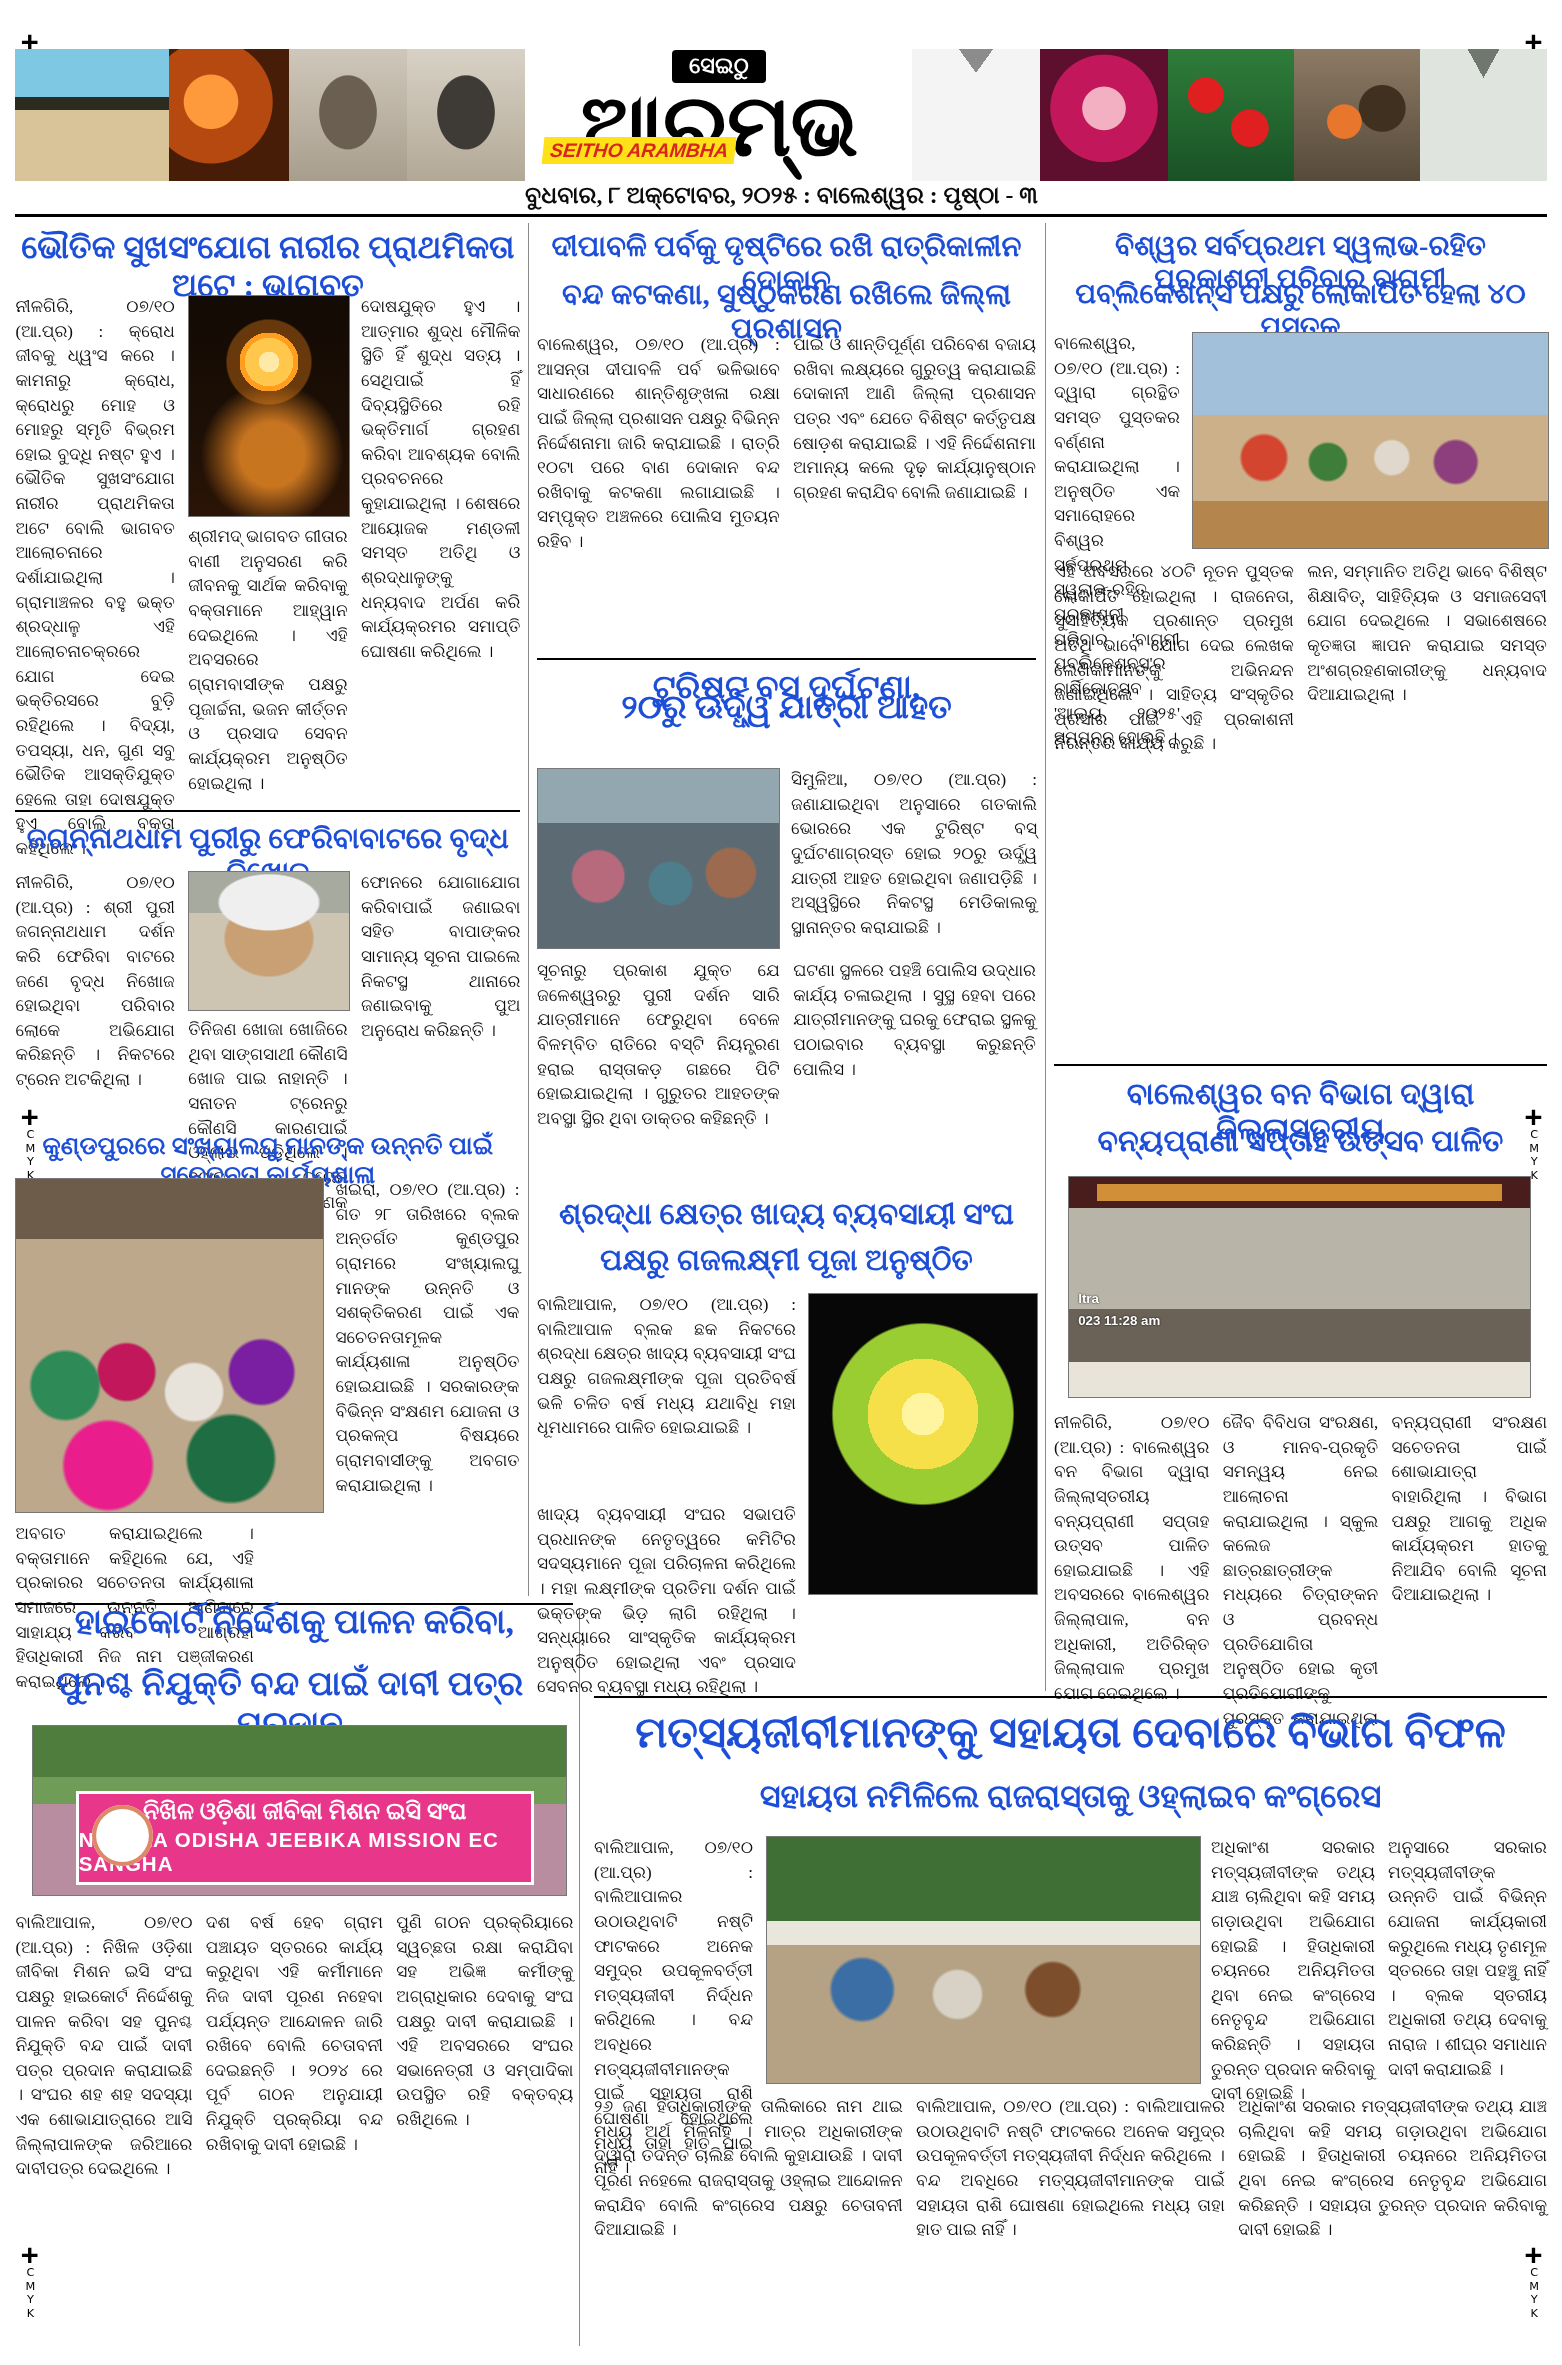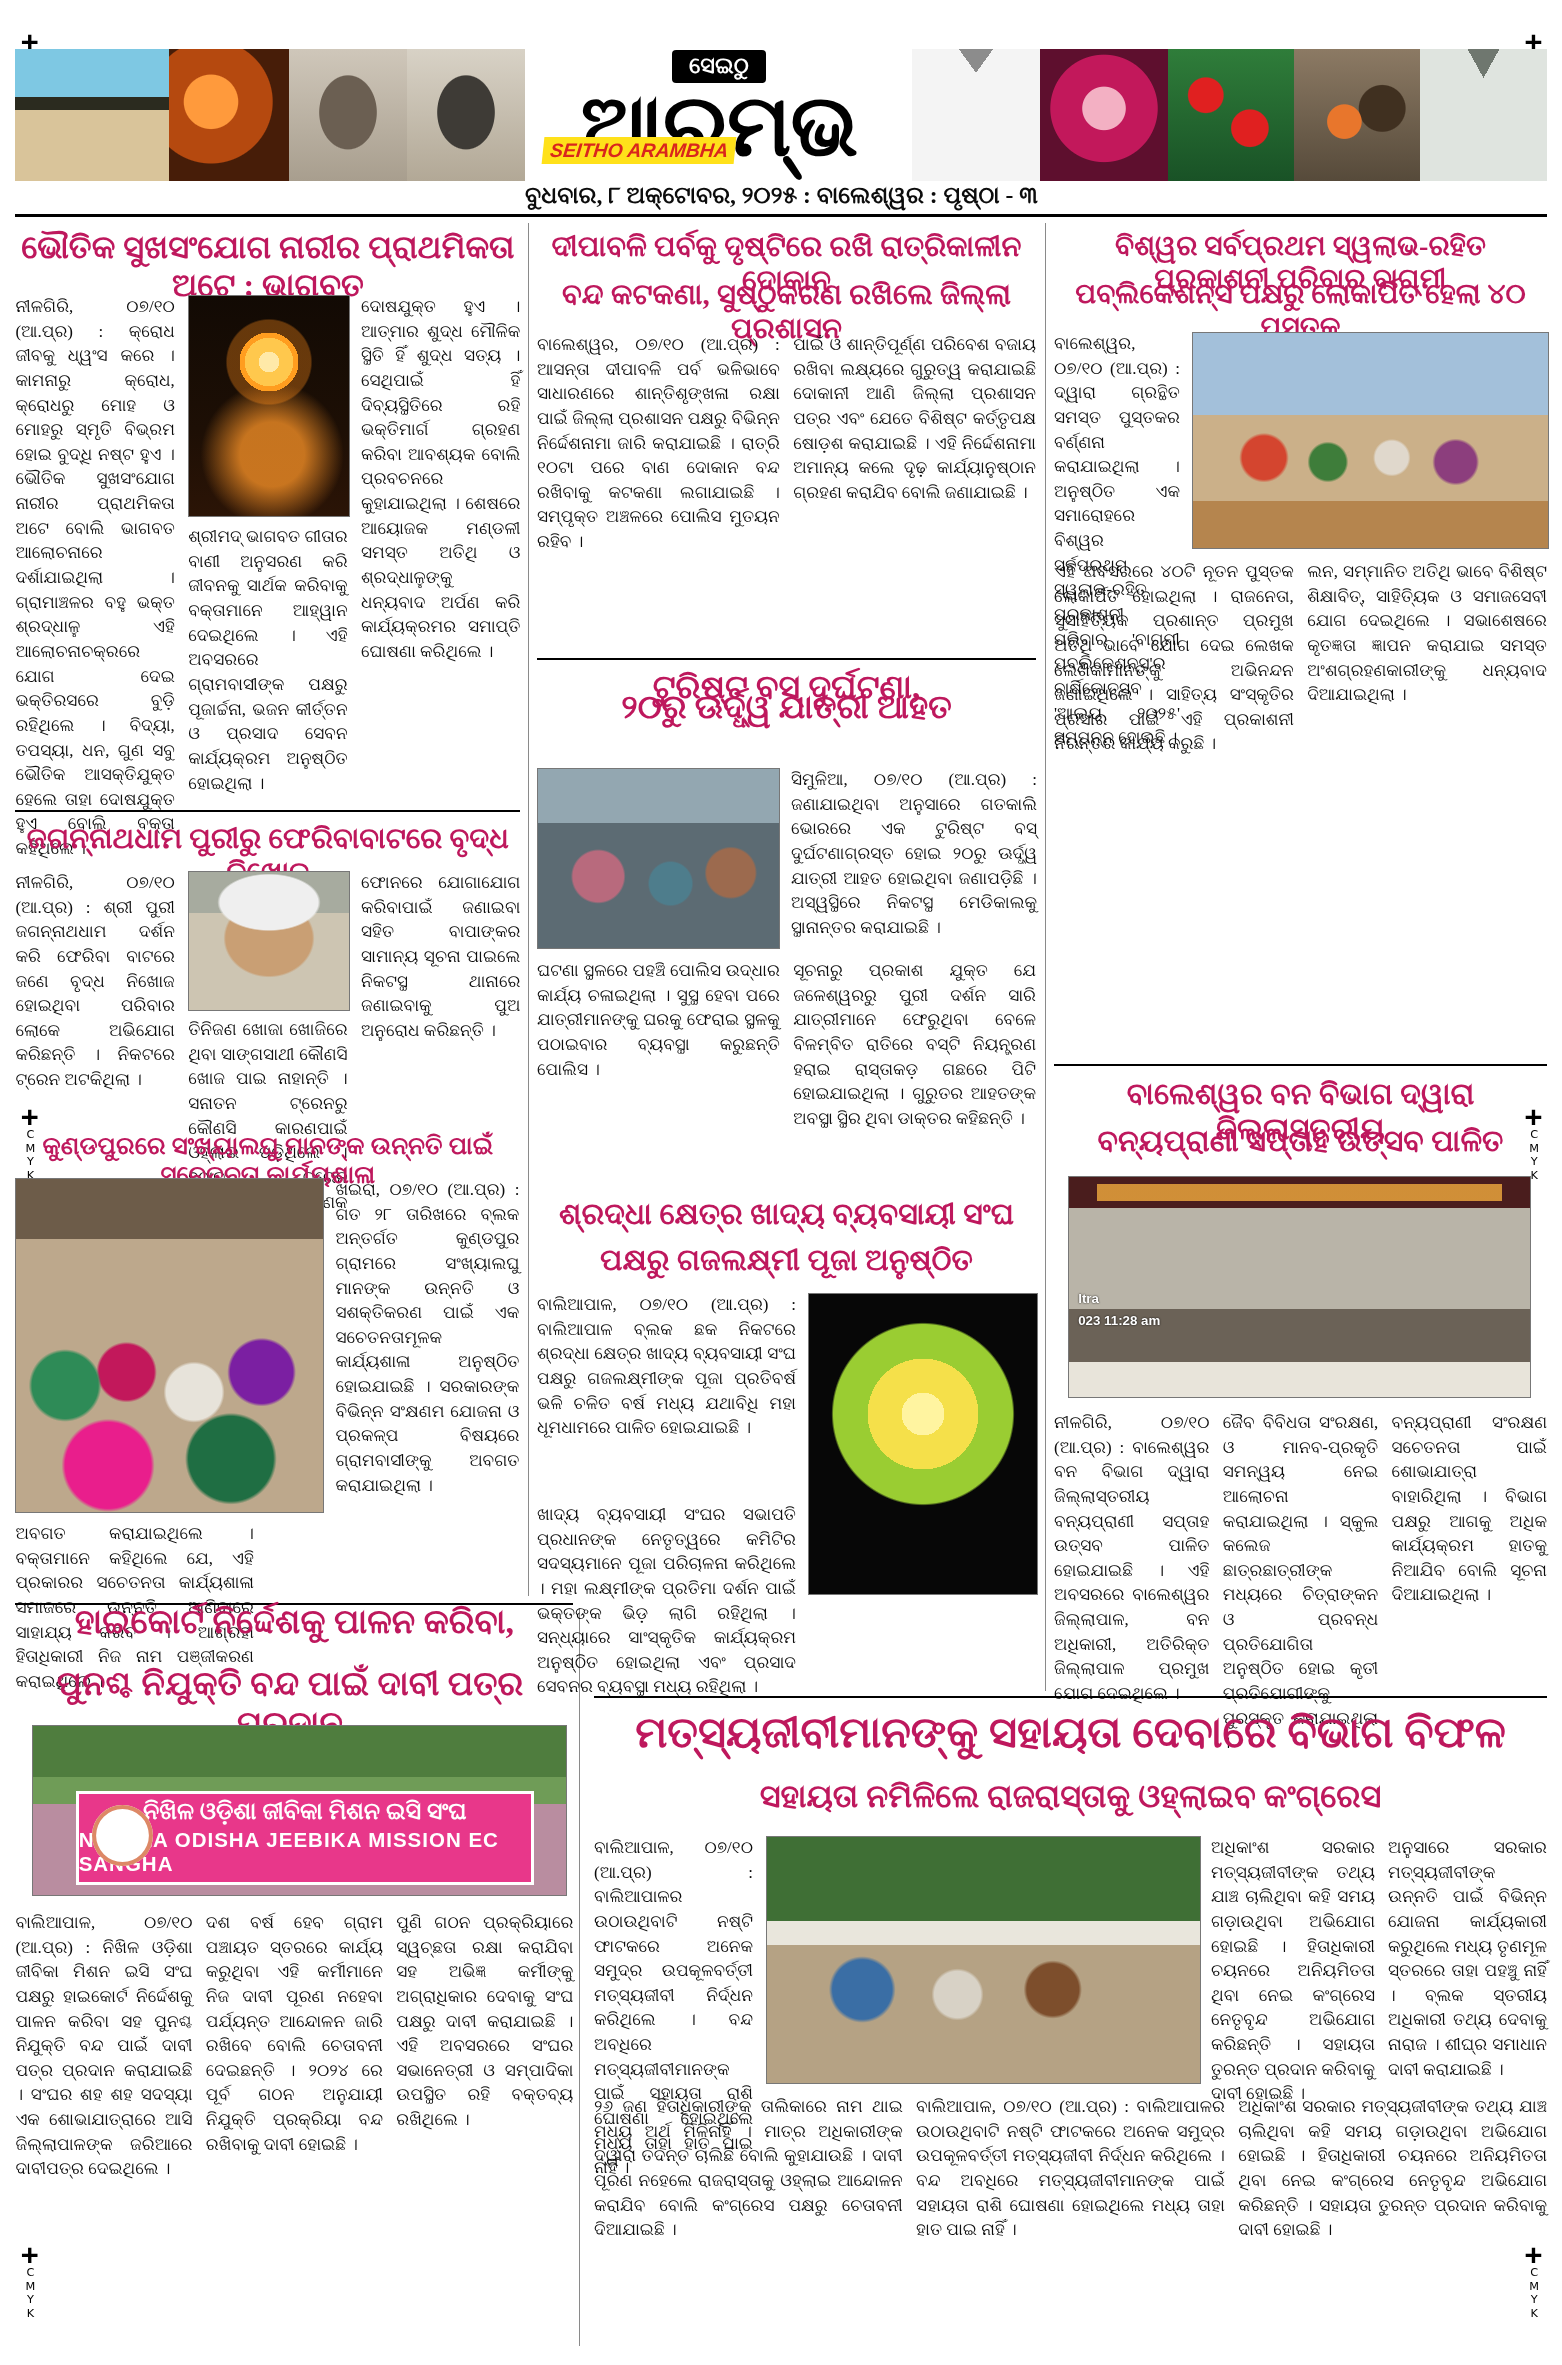--- a/index.html
+++ b/index.html
@@ -21,21 +21,21 @@
   .logo-title{font-size:86px;line-height:1.02;font-weight:bold;color:#000;letter-spacing:-1px;}
   .logo-tag{position:absolute;left:17.4px;bottom:17.4px;background:#ffe11a;color:#d9251d;
     font-family:"Liberation Sans",sans-serif;font-weight:bold;font-style:italic;
     font-size:19.5px;padding:2px 7.2px;transform:skewX(-6deg);}
   .dateline{left:0;top:182px;width:1563px;text-align:center;font-size:23.6px;font-weight:bold;}
   .toprule{left:15.4px;top:214px;width:1532px;height:2.6px;background:#000;}
   
   .vrule{width:1px;background:#8a8a8a;}
   .hrule{height:1.5px;background:#000;}
   
-  .hl{font-weight:bold;color:#be185d;text-align:center;line-height:1.18;}
+  .hl{font-weight:bold;color:#1d4ed8;text-align:center;line-height:1.18;}
   .body-cols{display:grid;gap:13.3px;}
   .bt{font-size:17px;line-height:1.45;text-align:justify;}
   
   .ph{position:absolute;overflow:hidden;border:0.5px solid #777;}
   .ph-chakra{background:
     radial-gradient(circle at 50% 30%, #ffe9a8 0 6%, #ffc84d 6% 14%, #ff9d1f 14% 17%, rgba(255,140,25,.35) 17% 24%, rgba(20,8,2,0) 25%),
     radial-gradient(circle at 52% 72%, rgba(255,150,40,.75) 0 18%, rgba(60,20,5,0) 40%),
     linear-gradient(180deg,#120a04 0%,#1d0f05 60%,#2b1406 100%);}
   .ph-oldman{background:
     radial-gradient(ellipse 34% 22% at 50% 22%, #efefef 0 90%, rgba(0,0,0,0) 95%),
@@ -205,22 +205,22 @@
 </div>
 
 <div class="abs hrule" style="left:537px;top:658px;width:499px;"></div>
 <div class="abs hl" style="left:537px;top:668px;width:499px;font-size:33px;">ଟୁରିଷ୍ଟ ବସ୍ ଦୁର୍ଘଟଣା,</div>
 <div class="abs hl" style="left:537px;top:688px;width:499px;font-size:33px;">୨୦ରୁ ଊର୍ଦ୍ଧ୍ୱ ଯାତ୍ରୀ ଆହତ</div>
 
 <div class="abs" style="left:537px;top:768px;width:499px;">
   <div class="ph ph-bus" style="left:0;top:0;width:241px;height:179px;"></div>
   <div class="bt abs" style="left:254px;top:0;width:246px;">ସିମୁଳିଆ, ୦୭/୧୦ (ଆ.ପ୍ର) : ଜଣାଯାଇଥିବା ଅନୁସାରେ ଗତକାଲି ଭୋରରେ ଏକ ଟୁରିଷ୍ଟ ବସ୍ ଦୁର୍ଘଟଣାଗ୍ରସ୍ତ ହୋଇ ୨୦ରୁ ଊର୍ଦ୍ଧ୍ୱ ଯାତ୍ରୀ ଆହତ ହୋଇଥିବା ଜଣାପଡ଼ିଛି । ଅସ୍ୱସ୍ଥିରେ ନିକଟସ୍ଥ ମେଡିକାଲକୁ ସ୍ଥାନାନ୍ତର କରାଯାଇଛି ।</div>
   <div class="abs body-cols" style="left:0;top:191px;width:499px;grid-template-columns:1fr 1fr;">
+    <div class="bt">ସୂଚନାରୁ ପ୍ରକାଶ ଯୁକ୍ତ ଯେ ଜଳେଶ୍ୱରରୁ ପୁରୀ ଦର୍ଶନ ସାରି ଯାତ୍ରୀମାନେ ଫେରୁଥିବା ବେଳେ ବିଳମ୍ବିତ ରାତିରେ ବସ୍‌ଟି ନିୟନ୍ତ୍ରଣ ହରାଇ ରାସ୍ତାକଡ଼ ଗଛରେ ପିଟି ହୋଇଯାଇଥିଲା । ଗୁରୁତର ଆହତଙ୍କ ଅବସ୍ଥା ସ୍ଥିର ଥିବା ଡାକ୍ତର କହିଛନ୍ତି ।</div>
     <div class="bt">ଘଟଣା ସ୍ଥଳରେ ପହଞ୍ଚି ପୋଲିସ ଉଦ୍ଧାର କାର୍ଯ୍ୟ ଚଳାଇଥିଲା । ସୁସ୍ଥ ହେବା ପରେ ଯାତ୍ରୀମାନଙ୍କୁ ଘରକୁ ଫେରାଇ ସ୍ଥଳକୁ ପଠାଇବାର ବ୍ୟବସ୍ଥା କରୁଛନ୍ତି ପୋଲିସ ।</div>
-    <div class="bt">ସୂଚନାରୁ ପ୍ରକାଶ ଯୁକ୍ତ ଯେ ଜଳେଶ୍ୱରରୁ ପୁରୀ ଦର୍ଶନ ସାରି ଯାତ୍ରୀମାନେ ଫେରୁଥିବା ବେଳେ ବିଳମ୍ବିତ ରାତିରେ ବସ୍‌ଟି ନିୟନ୍ତ୍ରଣ ହରାଇ ରାସ୍ତାକଡ଼ ଗଛରେ ପିଟି ହୋଇଯାଇଥିଲା । ଗୁରୁତର ଆହତଙ୍କ ଅବସ୍ଥା ସ୍ଥିର ଥିବା ଡାକ୍ତର କହିଛନ୍ତି ।</div>
   </div>
 </div>
 
 <div class="abs hl" style="left:537px;top:1196px;width:499px;font-size:30px;">ଶ୍ରଦ୍ଧା କ୍ଷେତ୍ର ଖାଦ୍ୟ ବ୍ୟବସାୟୀ ସଂଘ</div>
 <div class="abs hl" style="left:537px;top:1242px;width:499px;font-size:30px;">ପକ୍ଷରୁ ଗଜଲକ୍ଷ୍ମୀ ପୂଜା ଅନୁଷ୍ଠିତ</div>
 
 <div class="abs" style="left:537px;top:1293px;width:499px;">
   <div class="ph ph-gaja" style="left:271px;top:0;width:228px;height:300px;"></div>
   <div class="bt abs" style="left:0;top:0;width:259px;">ବାଲିଆପାଳ, ୦୭/୧୦ (ଆ.ପ୍ର) : ବାଲିଆପାଳ ବ୍ଲକ ଛକ ନିକଟରେ ଶ୍ରଦ୍ଧା କ୍ଷେତ୍ର ଖାଦ୍ୟ ବ୍ୟବସାୟୀ ସଂଘ ପକ୍ଷରୁ ଗଜଲକ୍ଷ୍ମୀଙ୍କ ପୂଜା ପ୍ରତିବର୍ଷ ଭଳି ଚଳିତ ବର୍ଷ ମଧ୍ୟ ଯଥାବିଧି ମହା ଧୂମଧାମରେ ପାଳିତ ହୋଇଯାଇଛି ।</div>
   <div class="bt abs" style="left:0;top:210px;width:259px;">ଖାଦ୍ୟ ବ୍ୟବସାୟୀ ସଂଘର ସଭାପତି ପ୍ରଧାନଙ୍କ ନେତୃତ୍ୱରେ କମିଟିର ସଦସ୍ୟମାନେ ପୂଜା ପରିଚାଳନା କରିଥିଲେ । ମହା ଲକ୍ଷ୍ମୀଙ୍କ ପ୍ରତିମା ଦର୍ଶନ ପାଇଁ ଭକ୍ତଙ୍କ ଭିଡ଼ ଲାଗି ରହିଥିଲା । ସନ୍ଧ୍ୟାରେ ସାଂସ୍କୃତିକ କାର୍ଯ୍ୟକ୍ରମ ଅନୁଷ୍ଠିତ ହୋଇଥିଲା ଏବଂ ପ୍ରସାଦ ସେବନର ବ୍ୟବସ୍ଥା ମଧ୍ୟ ରହିଥିଲା ।</div>

